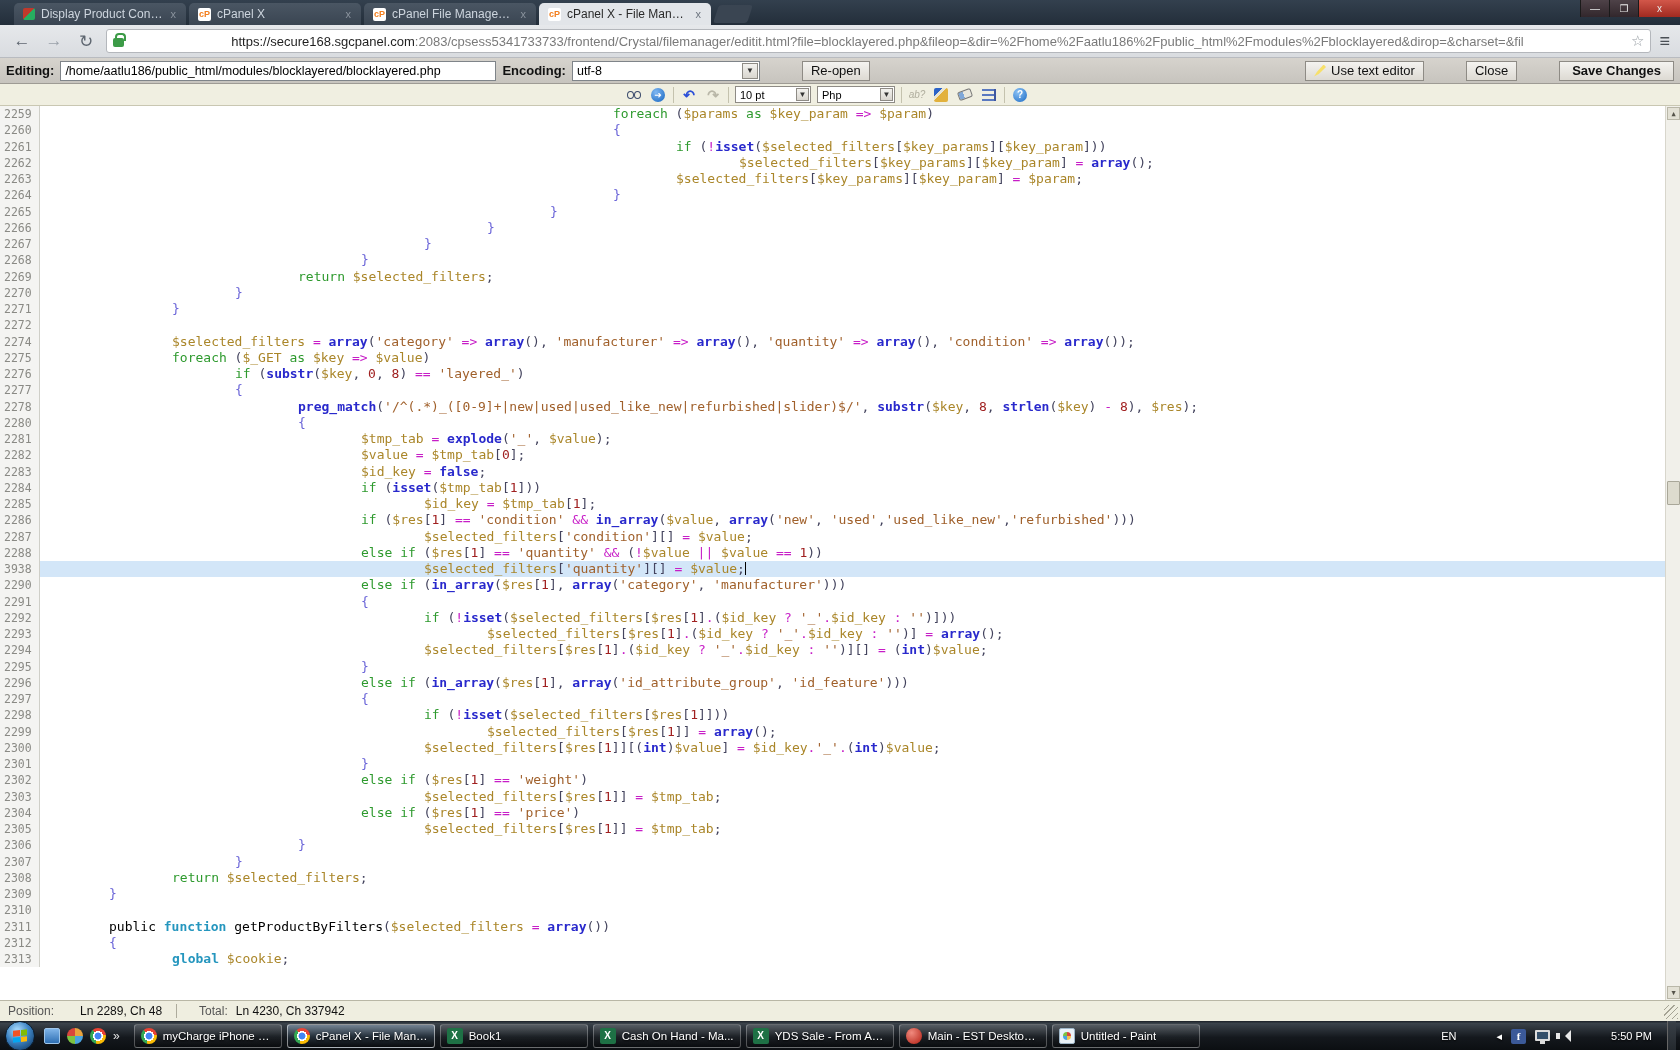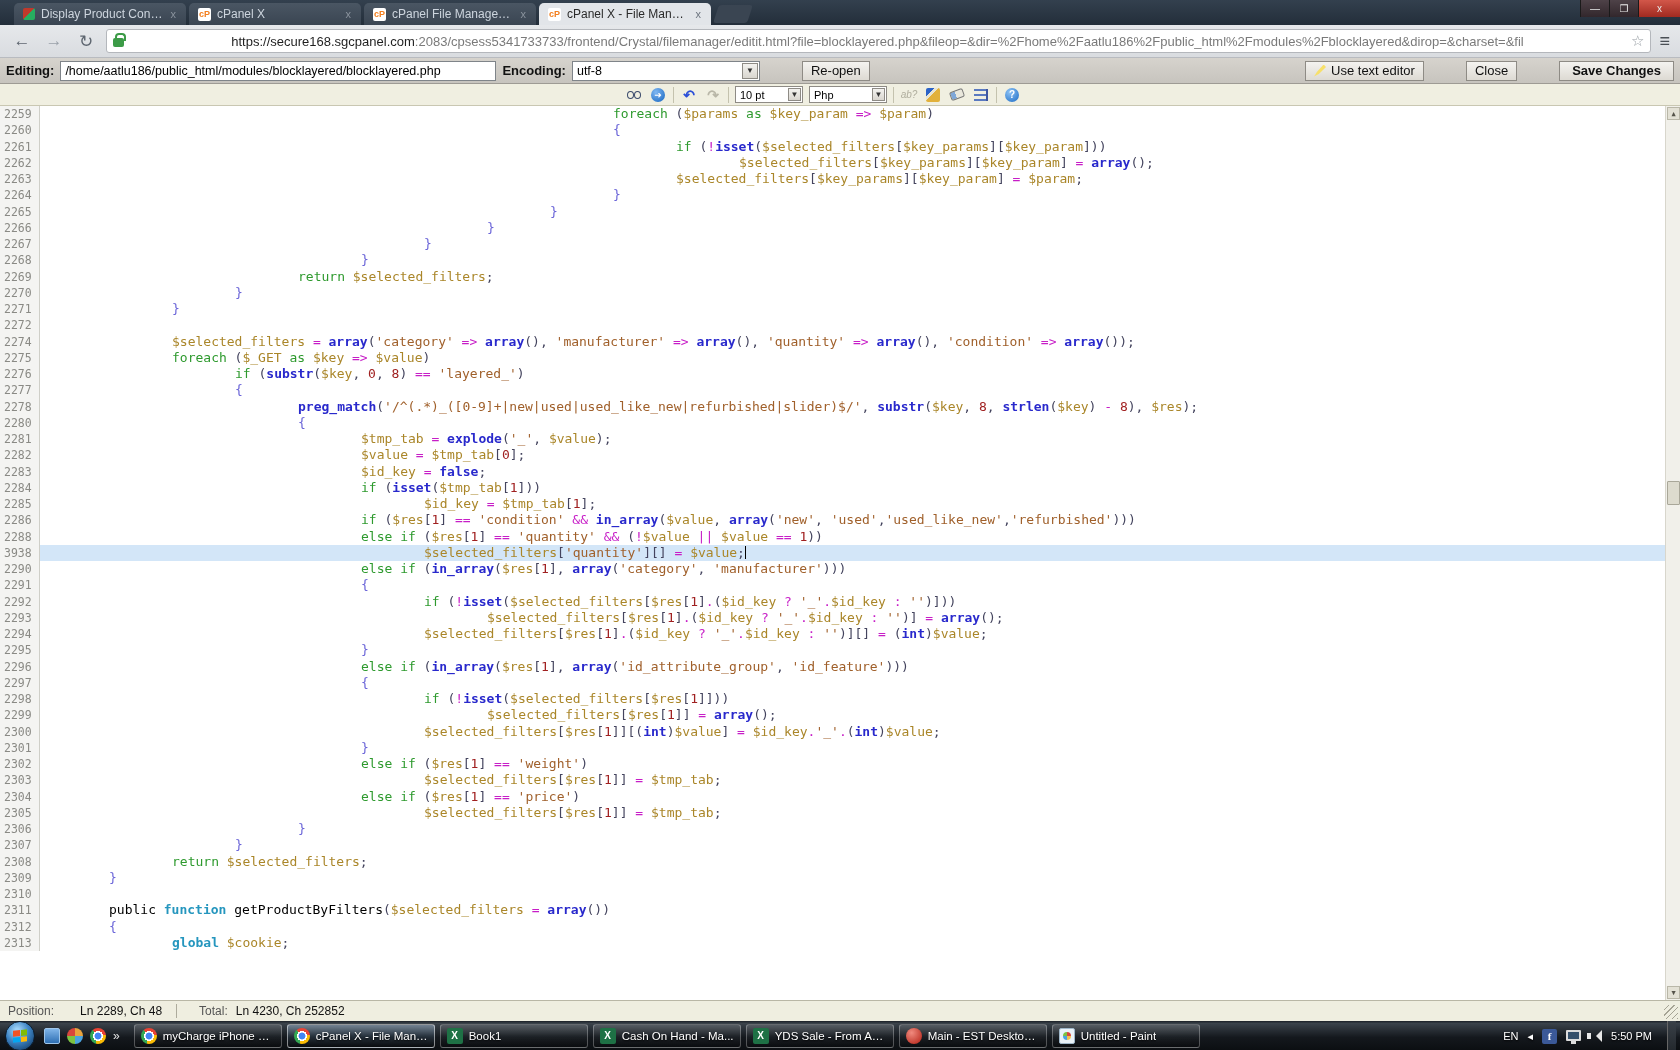--- a/index.html
+++ b/index.html
@@ -148,21 +148,21 @@
   .ic-chrome { border-radius:50%;
       background:radial-gradient(circle at center,#4285F4 0 30%,#fff 32% 44%,transparent 45%),
                  conic-gradient(from -40deg,#EA4335 0 33%,#FBBC05 33% 66%,#34A853 66% 100%); }
   .ic-excel { background:#1E7145; color:#fff; font-size:10px; font-weight:bold; text-align:center; line-height:16px; }
   .ic-excel:after { content:"X"; }
   .ic-red { border-radius:50%; background:radial-gradient(circle at 35% 30%,#F08A7E,#B21E12); }
   .ic-paint { background:#EAF2F8; border:1px solid #9FB6C8; }
   .ic-paint:after { content:""; position:absolute; left:3px; top:3px; width:8px; height:8px;
                     border-radius:50%; background:conic-gradient(#D8463C 0 25%,#F2C14E 25% 50%,#4AA3DF 50% 75%,#7DC242 75%); }
   .tray { position:absolute; right:0; top:0; height:100%; display:flex; align-items:center; gap:9px; padding-right:4px; }
-  .tray .txt { font-size:11px; text-shadow:0 1px 2px #000; }
+  .tray .txt { font-size:11px; text-shadow:0 1px 2px #000;margin-left:31px; }
   .fb { width:15px; height:15px; background:#3B5998; border-radius:2px; color:#fff; font-size:11px;
         font-weight:bold; text-align:center; line-height:15px; font-family:"Liberation Serif",serif; }
   .mon { width:15px; height:11px; border:2px solid #DCDCDC; border-radius:1px; background:#35506B; position:relative; margin-top:-2px; }
   .mon:after { content:""; position:absolute; left:3px; bottom:-5px; width:5px; height:3px; background:#DCDCDC; }
   .spk { width:0; height:0; border:6px solid transparent; border-right-color:#E8E8E8; position:relative; }
   .spk:before { content:""; position:absolute; left:-9px; top:-3px; width:4px; height:6px; background:#E8E8E8; }
   .showdesk { width:9px; height:100%; border-left:1px solid #666; background:linear-gradient(180deg,#3A4148,#23282D); margin-left:6px; }
 </style>
 </head>
 <body>
@@ -231,21 +231,21 @@
       <i></i>
       <i></i>
     </span>
   <span class="ticon">
       <span class="gobtn">➜</span>
     </span>
   <span class="tsep"></span>
   <span class="ticon undo">↶</span>
   <span class="ticon redo">↷</span>
   <span class="tsep"></span>
-  <div class="tsel" style="width:68px">
+  <div class="tsel" style="width:76px">
     <span>10 pt</span>
     <span class="dd-arrow">▼</span>
   </div>
   <div class="tsel" style="width:78px">
     <span>Php</span>
     <span class="dd-arrow">▼</span>
   </div>
   <span class="tsep"></span>
   <span class="ticon spell">ab?</span>
   <span class="ticon">
@@ -284,20 +284,21 @@
       <div class="cl"><span class="ln">2276</span><span class="ct" style="padding-left: 195px;"><span class="tk-kw">if</span><span class="tk-pl"> (</span><span class="tk-fn">substr</span><span class="tk-pl">(</span><span class="tk-var">$key</span><span class="tk-pl">, </span><span class="tk-num">0</span><span class="tk-pl">, </span><span class="tk-num">8</span><span class="tk-pl">) </span><span class="tk-op">==</span><span class="tk-pl"> </span><span class="tk-str">'layered_'</span><span class="tk-pl">)</span></span></div>
       <div class="cl"><span class="ln">2277</span><span class="ct" style="padding-left: 195px;"><span class="tk-br">{</span></span></div>
       <div class="cl"><span class="ln">2278</span><span class="ct" style="padding-left: 258px;"><span class="tk-fn">preg_match</span><span class="tk-pl">(</span><span class="tk-str">'/^(.*)_([0-9]+|new|used|used_like_new|refurbished|slider)$/'</span><span class="tk-pl">, </span><span class="tk-fn">substr</span><span class="tk-pl">(</span><span class="tk-var">$key</span><span class="tk-pl">, </span><span class="tk-num">8</span><span class="tk-pl">, </span><span class="tk-fn">strlen</span><span class="tk-pl">(</span><span class="tk-var">$key</span><span class="tk-pl">) </span><span class="tk-op">-</span><span class="tk-pl"> </span><span class="tk-num">8</span><span class="tk-pl">), </span><span class="tk-var">$res</span><span class="tk-pl">);</span></span></div>
       <div class="cl"><span class="ln">2280</span><span class="ct" style="padding-left: 258px;"><span class="tk-br">{</span></span></div>
       <div class="cl"><span class="ln">2281</span><span class="ct" style="padding-left: 321px;"><span class="tk-var">$tmp_tab</span><span class="tk-pl"> </span><span class="tk-op">=</span><span class="tk-pl"> </span><span class="tk-fn">explode</span><span class="tk-pl">(</span><span class="tk-str">'_'</span><span class="tk-pl">, </span><span class="tk-var">$value</span><span class="tk-pl">);</span></span></div>
       <div class="cl"><span class="ln">2282</span><span class="ct" style="padding-left: 321px;"><span class="tk-var">$value</span><span class="tk-pl"> </span><span class="tk-op">=</span><span class="tk-pl"> </span><span class="tk-var">$tmp_tab</span><span class="tk-pl">[</span><span class="tk-num">0</span><span class="tk-pl">];</span></span></div>
       <div class="cl"><span class="ln">2283</span><span class="ct" style="padding-left: 321px;"><span class="tk-var">$id_key</span><span class="tk-pl"> </span><span class="tk-op">=</span><span class="tk-pl"> </span><span class="tk-fn">false</span><span class="tk-pl">;</span></span></div>
       <div class="cl"><span class="ln">2284</span><span class="ct" style="padding-left: 321px;"><span class="tk-kw">if</span><span class="tk-pl"> (</span><span class="tk-fn">isset</span><span class="tk-pl">(</span><span class="tk-var">$tmp_tab</span><span class="tk-pl">[</span><span class="tk-num">1</span><span class="tk-pl">]))</span></span></div>
       <div class="cl"><span class="ln">2285</span><span class="ct" style="padding-left: 384px;"><span class="tk-var">$id_key</span><span class="tk-pl"> </span><span class="tk-op">=</span><span class="tk-pl"> </span><span class="tk-var">$tmp_tab</span><span class="tk-pl">[</span><span class="tk-num">1</span><span class="tk-pl">];</span></span></div>
       <div class="cl"><span class="ln">2286</span><span class="ct" style="padding-left: 321px;"><span class="tk-kw">if</span><span class="tk-pl"> (</span><span class="tk-var">$res</span><span class="tk-pl">[</span><span class="tk-num">1</span><span class="tk-pl">] </span><span class="tk-op">==</span><span class="tk-pl"> </span><span class="tk-str">'condition'</span><span class="tk-pl"> </span><span class="tk-op">&amp;&amp;</span><span class="tk-pl"> </span><span class="tk-fn">in_array</span><span class="tk-pl">(</span><span class="tk-var">$value</span><span class="tk-pl">, </span><span class="tk-fn">array</span><span class="tk-pl">(</span><span class="tk-str">'new'</span><span class="tk-pl">, </span><span class="tk-str">'used'</span><span class="tk-pl">,</span><span class="tk-str">'used_like_new'</span><span class="tk-pl">,</span><span class="tk-str">'refurbished'</span><span class="tk-pl">)))</span></span></div>
+      <div class="cl"><span class="ln">2287</span><span class="ct" style="padding-left: 384px;"><span class="tk-var">$selected_filters</span><span class="tk-pl">[</span><span class="tk-str">'condition'</span><span class="tk-pl">][] </span><span class="tk-op">=</span><span class="tk-pl"> </span><span class="tk-var">$value</span><span class="tk-pl">;</span></span></div>
       <div class="cl"><span class="ln">2288</span><span class="ct" style="padding-left: 321px;"><span class="tk-kw">else if</span><span class="tk-pl"> (</span><span class="tk-var">$res</span><span class="tk-pl">[</span><span class="tk-num">1</span><span class="tk-pl">] </span><span class="tk-op">==</span><span class="tk-pl"> </span><span class="tk-str">'quantity'</span><span class="tk-pl"> </span><span class="tk-op">&amp;&amp;</span><span class="tk-pl"> (</span><span class="tk-op">!</span><span class="tk-var">$value</span><span class="tk-pl"> </span><span class="tk-op">||</span><span class="tk-pl"> </span><span class="tk-var">$value</span><span class="tk-pl"> </span><span class="tk-op">==</span><span class="tk-pl"> </span><span class="tk-num">1</span><span class="tk-pl">))</span></span></div>
       <div class="cl"><span class="ln">3938</span><span class="ct sel" style="padding-left: 384px;"><span class="tk-var">$selected_filters</span><span class="tk-pl">[</span><span class="tk-str">'quantity'</span><span class="tk-pl">][] </span><span class="tk-op">=</span><span class="tk-pl"> </span><span class="tk-var">$value</span><span class="tk-pl">;</span><span class="caret"></span></span></div>
       <div class="cl"><span class="ln">2290</span><span class="ct" style="padding-left: 321px;"><span class="tk-kw">else if</span><span class="tk-pl"> (</span><span class="tk-fn">in_array</span><span class="tk-pl">(</span><span class="tk-var">$res</span><span class="tk-pl">[</span><span class="tk-num">1</span><span class="tk-pl">], </span><span class="tk-fn">array</span><span class="tk-pl">(</span><span class="tk-str">'category'</span><span class="tk-pl">, </span><span class="tk-str">'manufacturer'</span><span class="tk-pl">)))</span></span></div>
       <div class="cl"><span class="ln">2291</span><span class="ct" style="padding-left: 321px;"><span class="tk-br">{</span></span></div>
       <div class="cl"><span class="ln">2292</span><span class="ct" style="padding-left: 384px;"><span class="tk-kw">if</span><span class="tk-pl"> (</span><span class="tk-op">!</span><span class="tk-fn">isset</span><span class="tk-pl">(</span><span class="tk-var">$selected_filters</span><span class="tk-pl">[</span><span class="tk-var">$res</span><span class="tk-pl">[</span><span class="tk-num">1</span><span class="tk-pl">]</span><span class="tk-op">.</span><span class="tk-pl">(</span><span class="tk-var">$id_key</span><span class="tk-pl"> </span><span class="tk-op">?</span><span class="tk-pl"> </span><span class="tk-str">'_'</span><span class="tk-op">.</span><span class="tk-var">$id_key</span><span class="tk-pl"> </span><span class="tk-op">:</span><span class="tk-pl"> </span><span class="tk-str">''</span><span class="tk-pl">)]))</span></span></div>
       <div class="cl"><span class="ln">2293</span><span class="ct" style="padding-left: 447px;"><span class="tk-var">$selected_filters</span><span class="tk-pl">[</span><span class="tk-var">$res</span><span class="tk-pl">[</span><span class="tk-num">1</span><span class="tk-pl">]</span><span class="tk-op">.</span><span class="tk-pl">(</span><span class="tk-var">$id_key</span><span class="tk-pl"> </span><span class="tk-op">?</span><span class="tk-pl"> </span><span class="tk-str">'_'</span><span class="tk-op">.</span><span class="tk-var">$id_key</span><span class="tk-pl"> </span><span class="tk-op">:</span><span class="tk-pl"> </span><span class="tk-str">''</span><span class="tk-pl">)] </span><span class="tk-op">=</span><span class="tk-pl"> </span><span class="tk-fn">array</span><span class="tk-pl">();</span></span></div>
       <div class="cl"><span class="ln">2294</span><span class="ct" style="padding-left: 384px;"><span class="tk-var">$selected_filters</span><span class="tk-pl">[</span><span class="tk-var">$res</span><span class="tk-pl">[</span><span class="tk-num">1</span><span class="tk-pl">]</span><span class="tk-op">.</span><span class="tk-pl">(</span><span class="tk-var">$id_key</span><span class="tk-pl"> </span><span class="tk-op">?</span><span class="tk-pl"> </span><span class="tk-str">'_'</span><span class="tk-op">.</span><span class="tk-var">$id_key</span><span class="tk-pl"> </span><span class="tk-op">:</span><span class="tk-pl"> </span><span class="tk-str">''</span><span class="tk-pl">)][] </span><span class="tk-op">=</span><span class="tk-pl"> (</span><span class="tk-fn">int</span><span class="tk-pl">)</span><span class="tk-var">$value</span><span class="tk-pl">;</span></span></div>
       <div class="cl"><span class="ln">2295</span><span class="ct" style="padding-left: 321px;"><span class="tk-br">}</span></span></div>
       <div class="cl"><span class="ln">2296</span><span class="ct" style="padding-left: 321px;"><span class="tk-kw">else if</span><span class="tk-pl"> (</span><span class="tk-fn">in_array</span><span class="tk-pl">(</span><span class="tk-var">$res</span><span class="tk-pl">[</span><span class="tk-num">1</span><span class="tk-pl">], </span><span class="tk-fn">array</span><span class="tk-pl">(</span><span class="tk-str">'id_attribute_group'</span><span class="tk-pl">, </span><span class="tk-str">'id_feature'</span><span class="tk-pl">)))</span></span></div>
       <div class="cl"><span class="ln">2297</span><span class="ct" style="padding-left: 321px;"><span class="tk-br">{</span></span></div>
@@ -323,21 +324,21 @@
     <div class="vthumb"></div>
     <span class="varrow" style="bottom:1px">▼</span>
   </div>
 </div>
 
 <div class="statusbar">
   <span class="lab">Position:</span>
   <span class="val" style="margin-left:18px">Ln 2289, Ch 48</span>
   <span class="sdiv"></span>
   <span class="lab">Total:</span>
-  <span class="val">Ln 4230, Ch 252852</span>
+  <span class="val">Ln 4230, Ch 337942</span>
   <span class="grip"></span>
 </div>
 
 <div class="taskbar">
   <div class="orb">
       <span class="flag">
         <i></i>
         <i></i>
         <i></i>
         <i></i>

